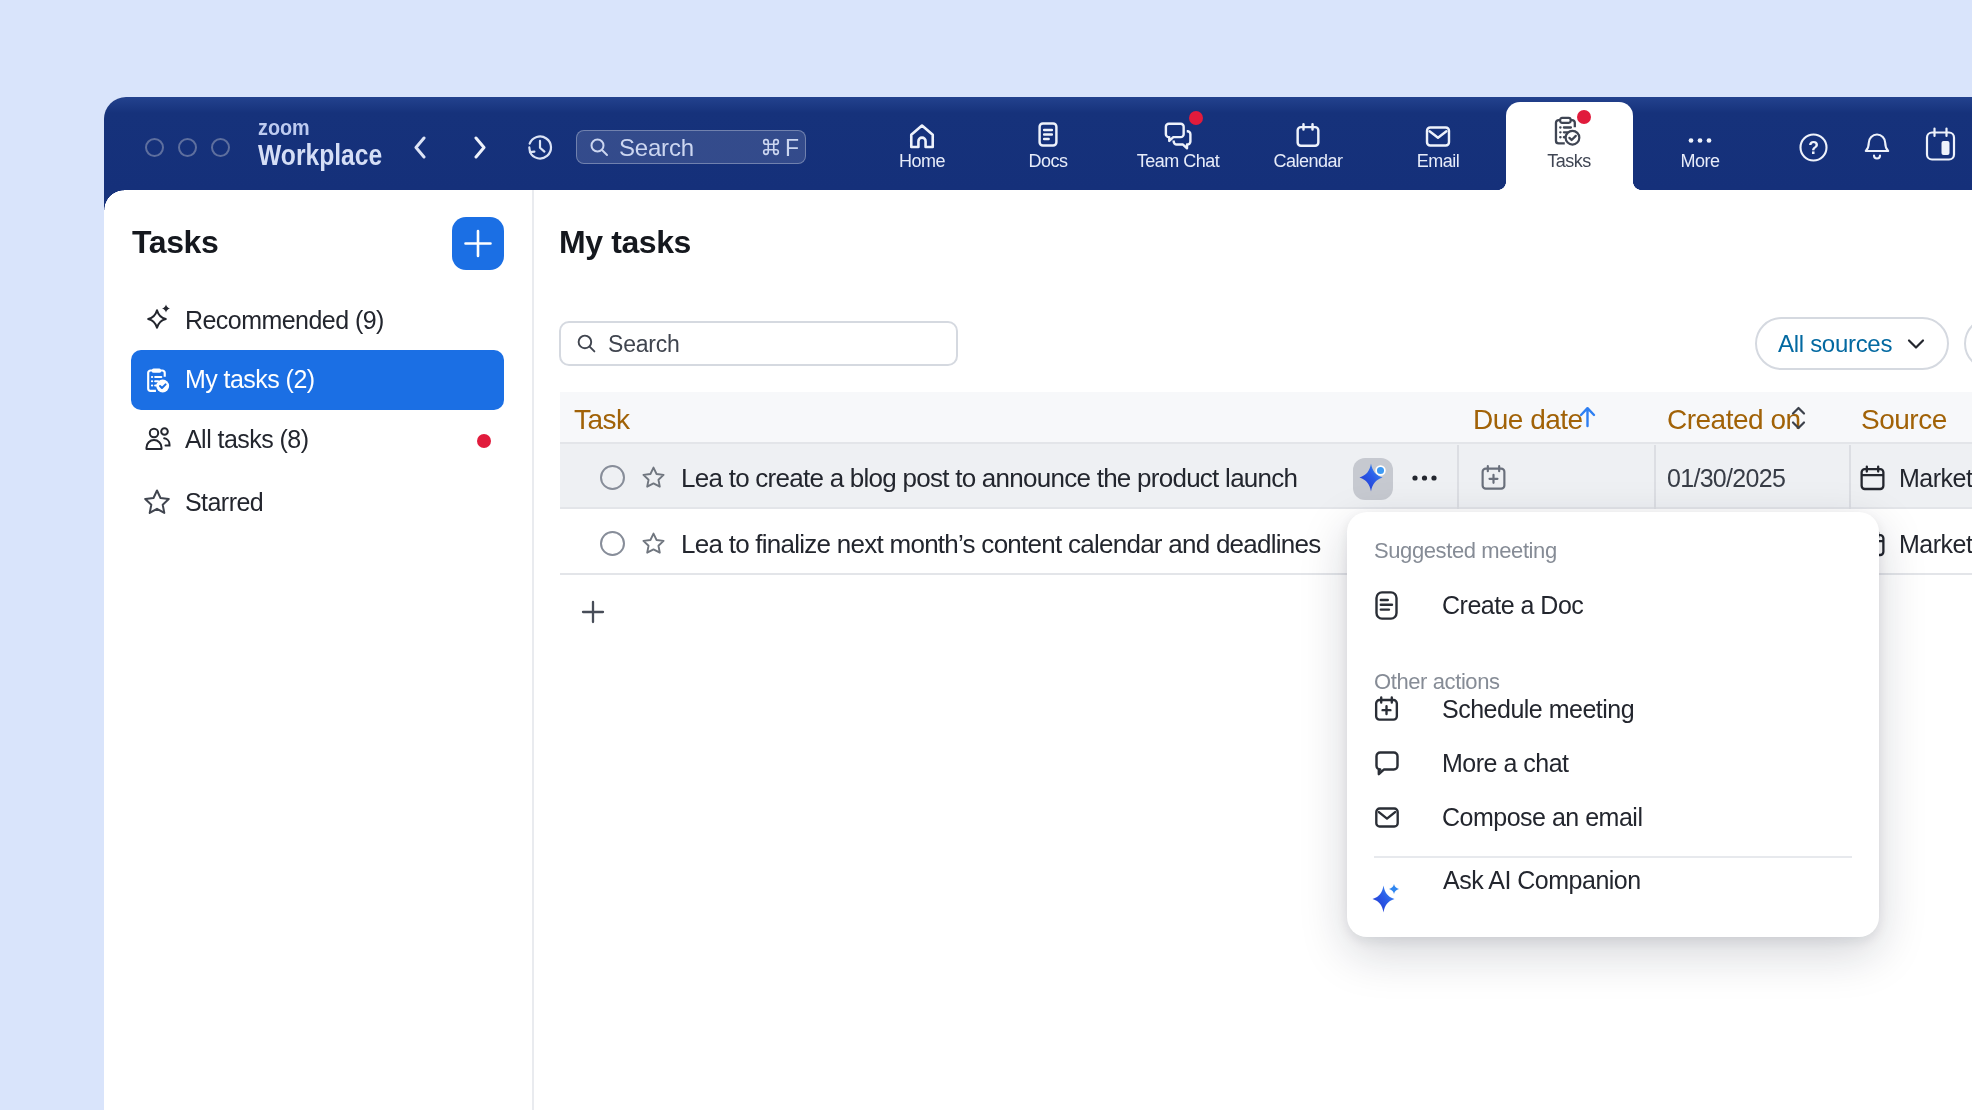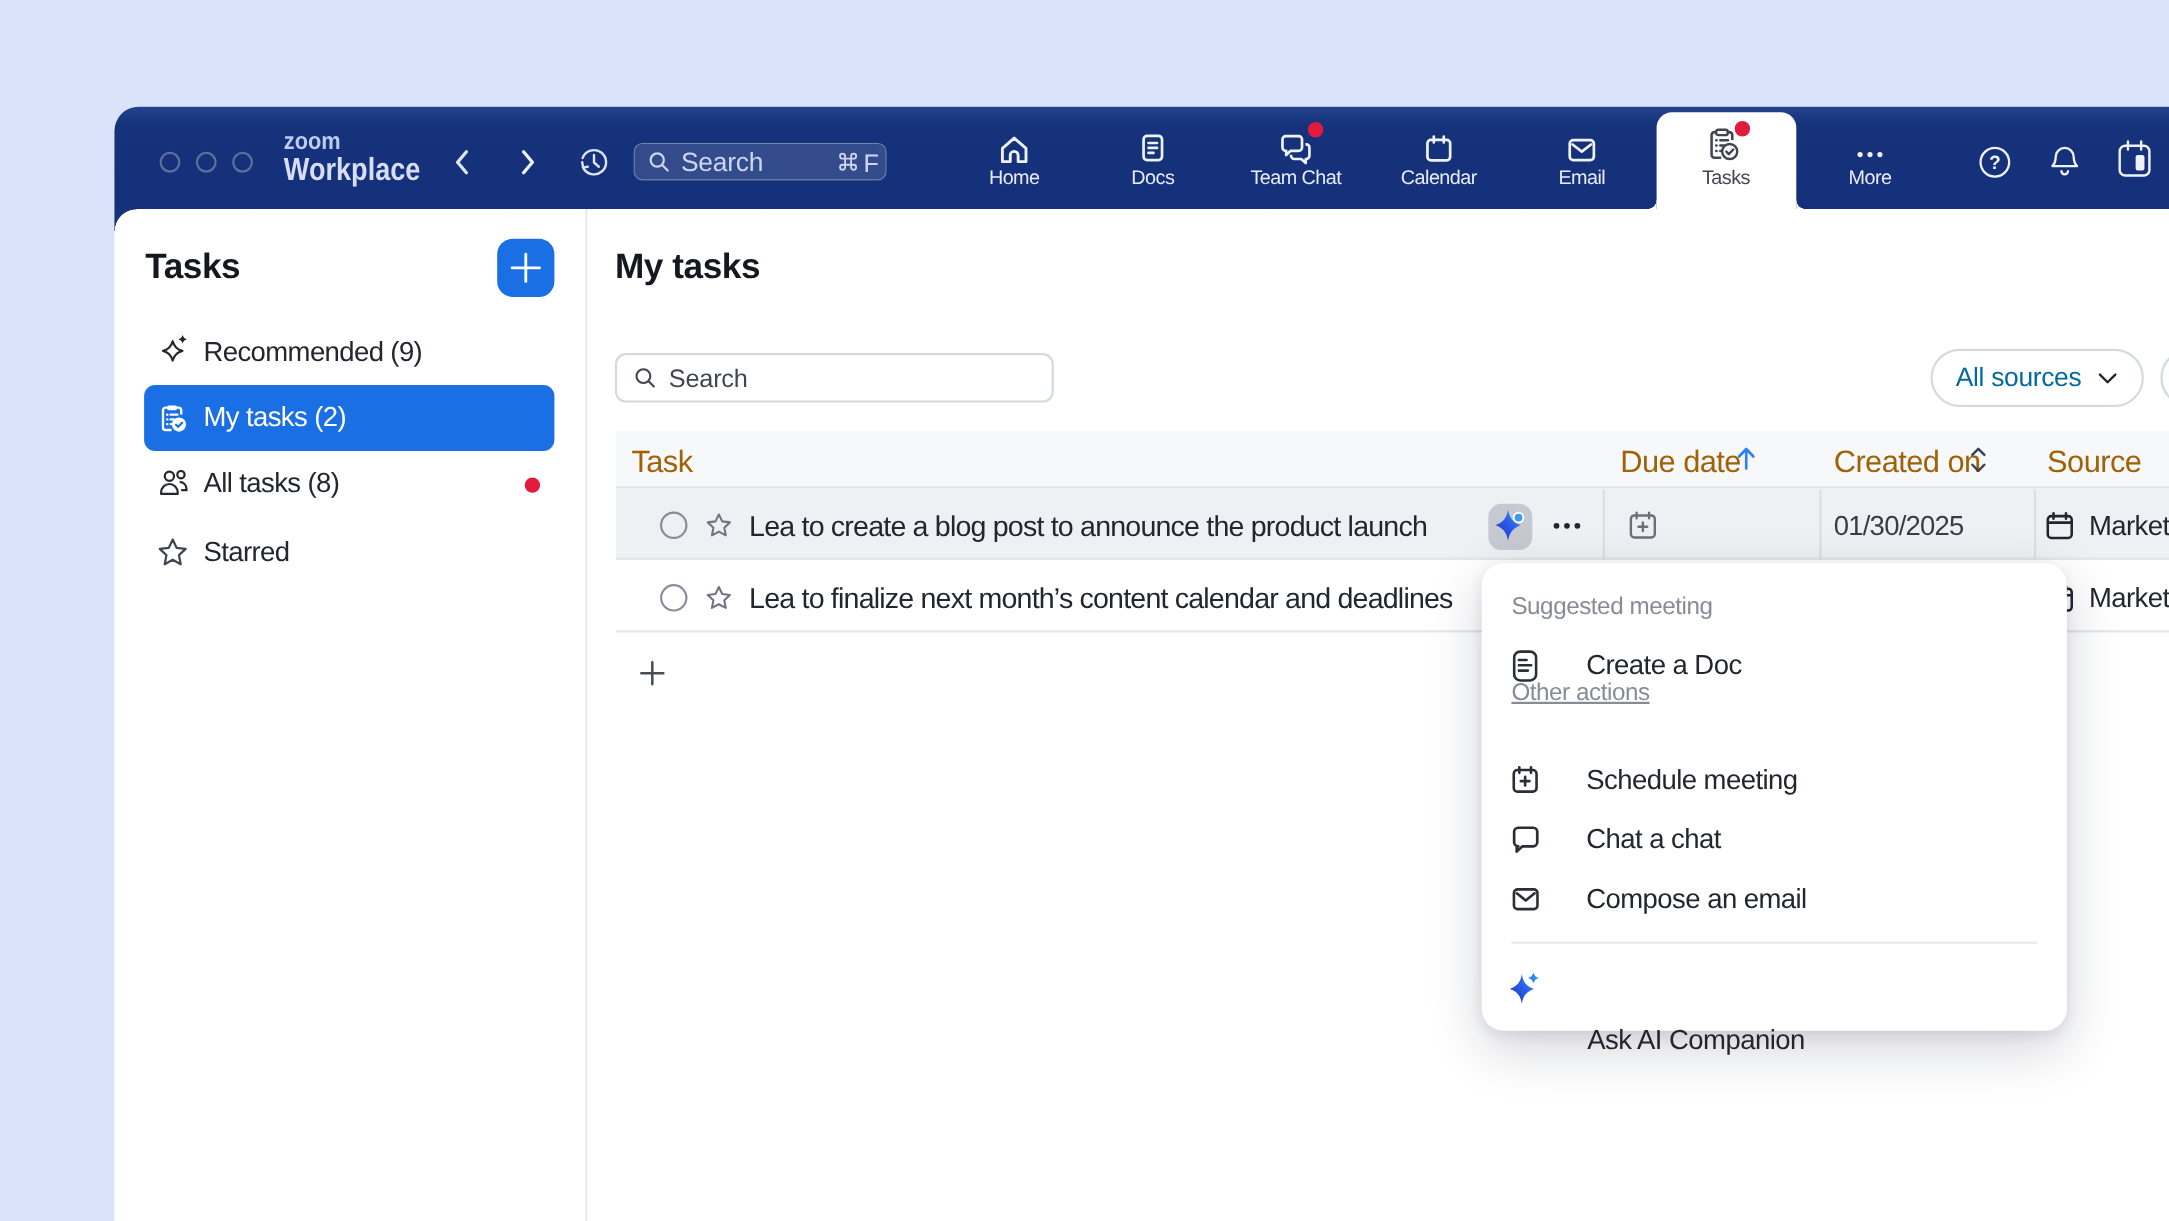--- a/index.html
+++ b/index.html
@@ -243,34 +243,34 @@
     <path d="M12 2 V22 M2 12 H22" stroke="#474d58" stroke-width="2.3" stroke-linecap="round"></path>
   </svg>
 
 <div class="abs" style="left:1347px;top:512px;width:532px;height:425px;background:#fff;border-radius:20px;box-shadow:0 16px 48px rgba(15,23,42,0.18), 0 4px 12px rgba(15,23,42,0.08);"></div>
 <div class="popgray" style="top:538px;">Suggested meeting</div>
 <svg class="abs" style="left:1375px;top:591px;" width="23" height="29" viewBox="0 0 23 29">
     <rect x="1.5" y="1.4" width="20" height="26.2" rx="5.5" fill="none" stroke="#2a2e36" stroke-width="2.4"></rect>
     <path d="M5.8 9 H12.8 M5.8 13.8 H17 M5.8 18.6 H14" stroke="#2a2e36" stroke-width="2.4" stroke-linecap="round"></path>
   </svg>
 <div class="popitem" style="top:591px;">Create a Doc</div>
-<div class="popgray" style="top:616px;text-decoration:underline;">Other actions</div>
+<div class="popgray" style="top:669px;">Other actions</div>
 <svg class="abs" style="left:1373px;top:695px;" width="27" height="28" viewBox="0 0 24 24">
     <rect x="2.8" y="4" width="18.4" height="17.5" rx="3" fill="none" stroke="#2a2e36" stroke-width="2.1"></rect>
     <path d="M7.3 1.8 V6.3 M16.7 1.8 V6.3" stroke="#2a2e36" stroke-width="2.1" stroke-linecap="round"></path>
     <path d="M12 9.5 V16.5 M8.5 13 H15.5" stroke="#2a2e36" stroke-width="2.1" stroke-linecap="round"></path>
   </svg>
 <div class="popitem" style="top:695px;">Schedule meeting</div>
 <svg class="abs" style="left:1373px;top:749px;" width="28" height="28" viewBox="0 0 24 24">
     <path d="M3 6.2 A3.2 3.2 0 0 1 6.2 3 H17.8 A3.2 3.2 0 0 1 21 6.2 V14.3 A3.2 3.2 0 0 1 17.8 17.5 H9.5 L5 21.5 V17.5 H6.2 A3.2 3.2 0 0 1 3 14.3 Z" fill="none" stroke="#2a2e36" stroke-width="2.1" stroke-linejoin="round"></path>
   </svg>
-<div class="popitem" style="top:749px;">Chat a chat</div>
+<div class="popitem" style="top:749px;">More a chat</div>
 <svg class="abs" style="left:1373px;top:804px;" width="28" height="27" viewBox="0 0 24 24">
     <rect x="2.5" y="4" width="19" height="16" rx="3" fill="none" stroke="#2a2e36" stroke-width="2.1"></rect>
     <path d="M4.8 7.2 L12 13 L19.2 7.2" fill="none" stroke="#2a2e36" stroke-width="2.1" stroke-linecap="round" stroke-linejoin="round"></path>
   </svg>
 <div class="popitem" style="top:803px;">Compose an email</div>
 <div class="abs" style="left:1374px;top:856px;width:478px;height:2px;background:#e7e9ed;"></div>
 <svg class="abs" style="left:1371px;top:883px;" width="28" height="33" viewBox="0 0 28 33">
   <path d="M12.5 2.5 C13.7 9.8 16.4 13.6 23.5 16 C16.4 18.4 13.7 22.2 12.5 29.5 C11.3 22.2 8.6 18.4 1.5 16 C8.6 13.6 11.3 9.8 12.5 2.5 Z" fill="url(#aig)"></path>
   <path d="M23 1 C23.7 3.9 25.3 5.4 28 6 C25.3 6.6 23.7 8.1 23 11 C22.3 8.1 20.7 6.6 18 6 C20.7 5.4 22.3 3.9 23 1 Z" fill="#2f86f0"></path>
 </svg>
-<div class="popitem" style="left:1415px;top:932px;text-align:center;">Ask AI Companion</div>
+<div class="popitem" style="left:1415px;top:866px;text-align:center;">Ask AI Companion</div>
 
 </body></html>

